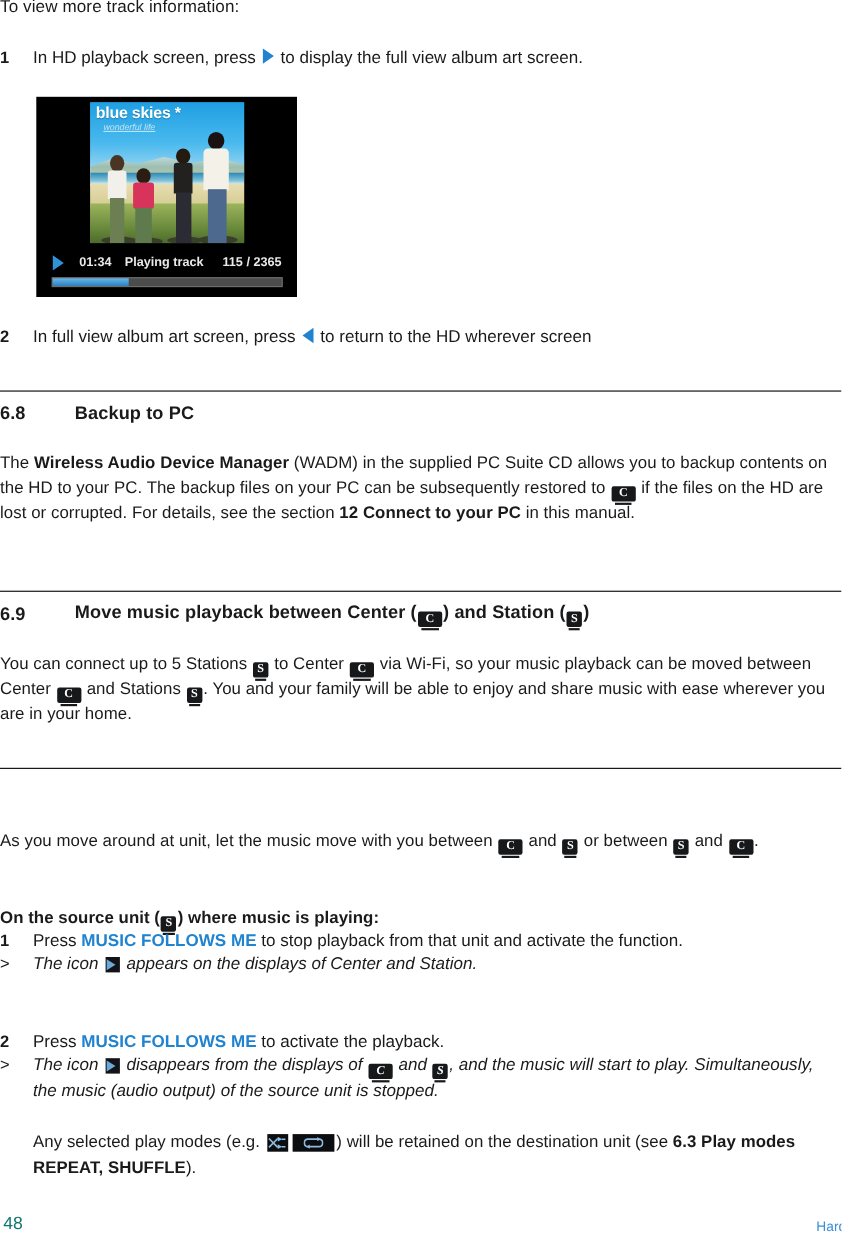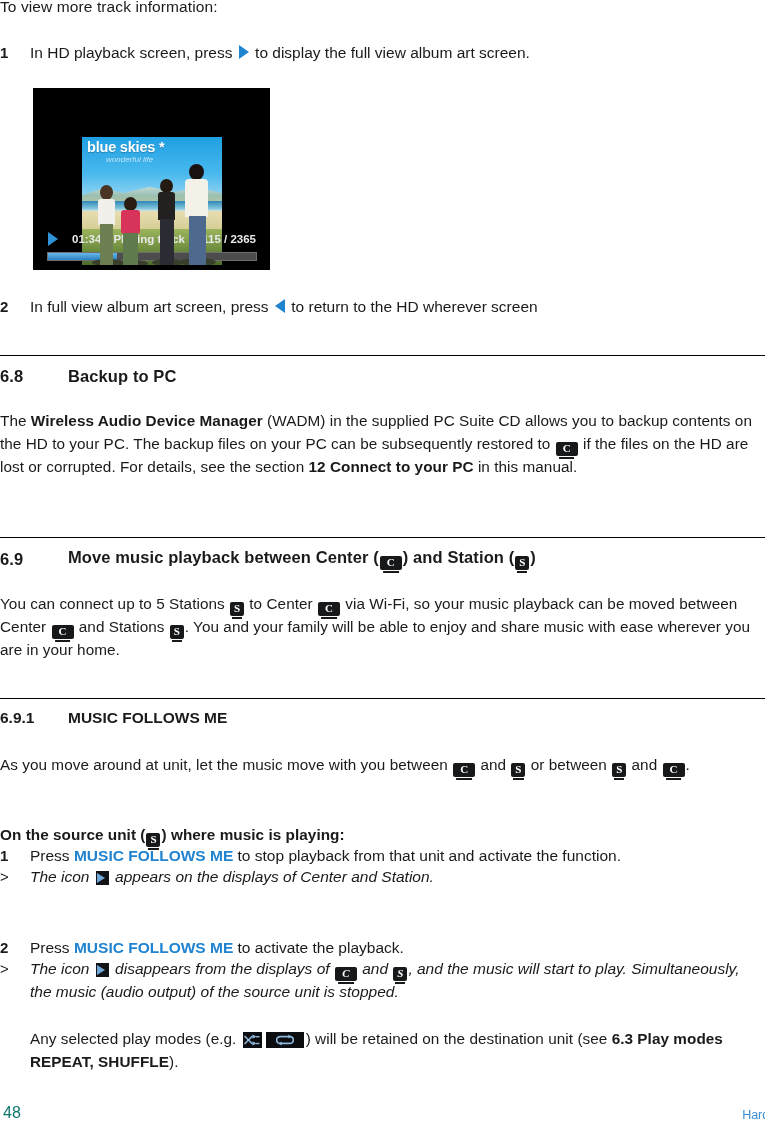--- a/index.html
+++ b/index.html
@@ -58,21 +58,20 @@
     background: #000000;
   }
   .shot .art {
     position: absolute;
     left: 49px;
     top: 5px;
     width: 140px;
     height: 128px;
     overflow: hidden;
     background: linear-gradient(#2ea8e8 0%, #53c0f0 34%, #bfe5f4 46%, #d8d49a 60%, #8fae5b 80%, #6e8f46 100%);
-    margin-top: 44px;
   }
   .art .sky {
     position: absolute;
     left: 0; top: 0; width: 100%; height: 52%;
     background: linear-gradient(#1f9fe2 0%, #49b9ee 55%, #a9dcf2 100%);
   }
   .art .hills {
     position: absolute;
     left: 0; top: 36%; width: 100%; height: 16%;
     background: linear-gradient(#cfe4e6 0%, #9bbfb3 60%, #b9c6a0 100%);
@@ -99,26 +98,27 @@
     color: #ffffff;
     font-size: 14.5px;
     font-weight: bold;
     letter-spacing: -0.2px;
     text-shadow: 0 1px 1px rgba(0,0,0,.25);
     z-index: 5;
     white-space: nowrap;
   }
   .art .subtitle {
     position: absolute;
-    left: 24px; top: 18px;
+    left: 12px; top: 18px;
     color: #bfe3f5;
     font-size: 8px;
     font-style: italic;
     z-index: 5;
     white-space: nowrap;
+    text-decoration: underline;
   }
   
   .fig { position: absolute; z-index: 4; }
   .fig .head { position:absolute; border-radius: 50%; }
   .fig .body { position:absolute; }
   .fig .legs { position:absolute; }
 
   .fig-a { left: 14px; top: 48px; width: 24px; height: 80px; }
   .fig-a .head { left: 4px; top: 0; width: 13px; height: 15px; background:#4a3423; }
   .fig-a .body { left: 2px; top: 14px; width: 17px; height: 26px; background:#f2f0ea; border-radius:3px 3px 0 0;}
@@ -394,24 +394,20 @@
     <span class="hnum">6.9</span>
     <span><span>Move music playback between Center (</span><span class="devicon c"><span class="ch">C</span></span><span>) and Station (</span><span class="devicon s"><span class="ch">S</span></span><span>)</span></span>
   </div>
 
   <div class="para" style="top:593px;">
     <span>You can connect up to 5 Stations </span><span class="devicon s"><span class="ch">S</span></span><span> to Center </span><span class="devicon c"><span class="ch">C</span></span><span> via Wi-Fi, so your music playback can be moved between Center </span><span class="devicon c"><span class="ch">C</span></span><span> and Stations </span><span class="devicon s"><span class="ch">S</span></span><span>. You and your family will be able to enjoy and share music with ease wherever you are in your home.</span>
   </div>
 
   <div class="rule" style="top:698px;"></div>
 
-  <div class="head-row h3" style="top:709px; left:0;">
-    <span class="hnum">6.9.1</span>
-    <span>MUSIC FOLLOWS ME</span>
-  </div>
 
   <div class="para" style="top:754px;">
     <span>As you move around at unit, let the music move with you between </span><span class="devicon c"><span class="ch">C</span></span><span> and </span><span class="devicon s"><span class="ch">S</span></span><span> or between </span><span class="devicon s"><span class="ch">S</span></span><span> and </span><span class="devicon c"><span class="ch">C</span></span><span>.</span>
   </div>
 
   <div class="para heads" style="top:824px;">
     <span>On the source unit (</span><span class="devicon s"><span class="ch">S</span></span><span>) where music is playing:</span>
   </div>
 
   <div class="step" style="top:845px; left:0; width:755px;">

